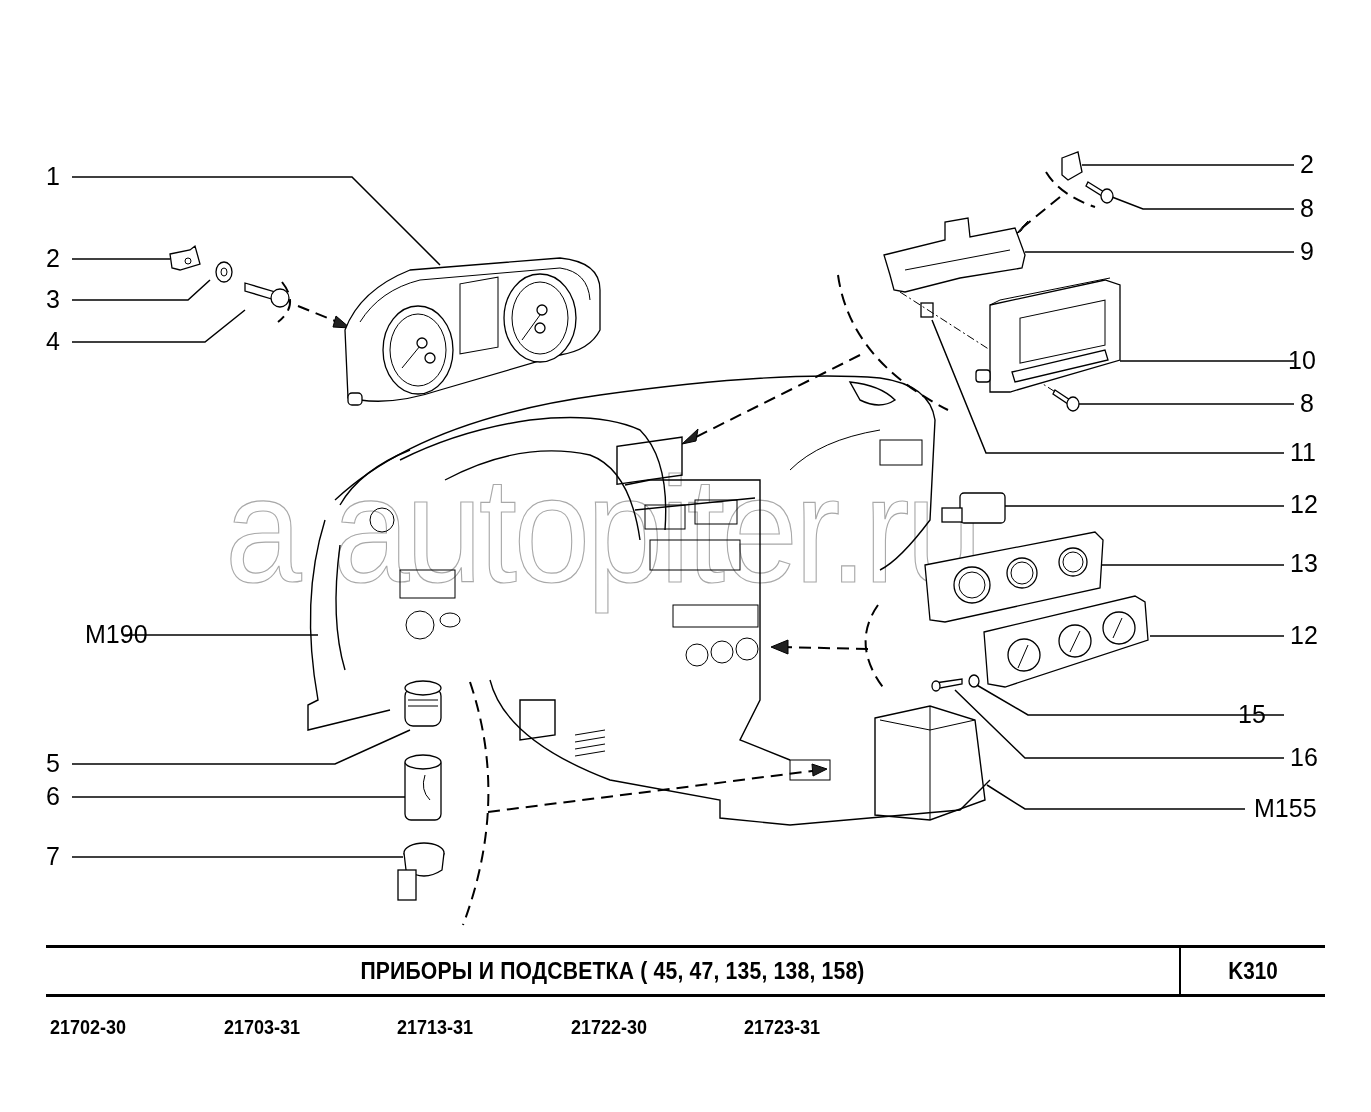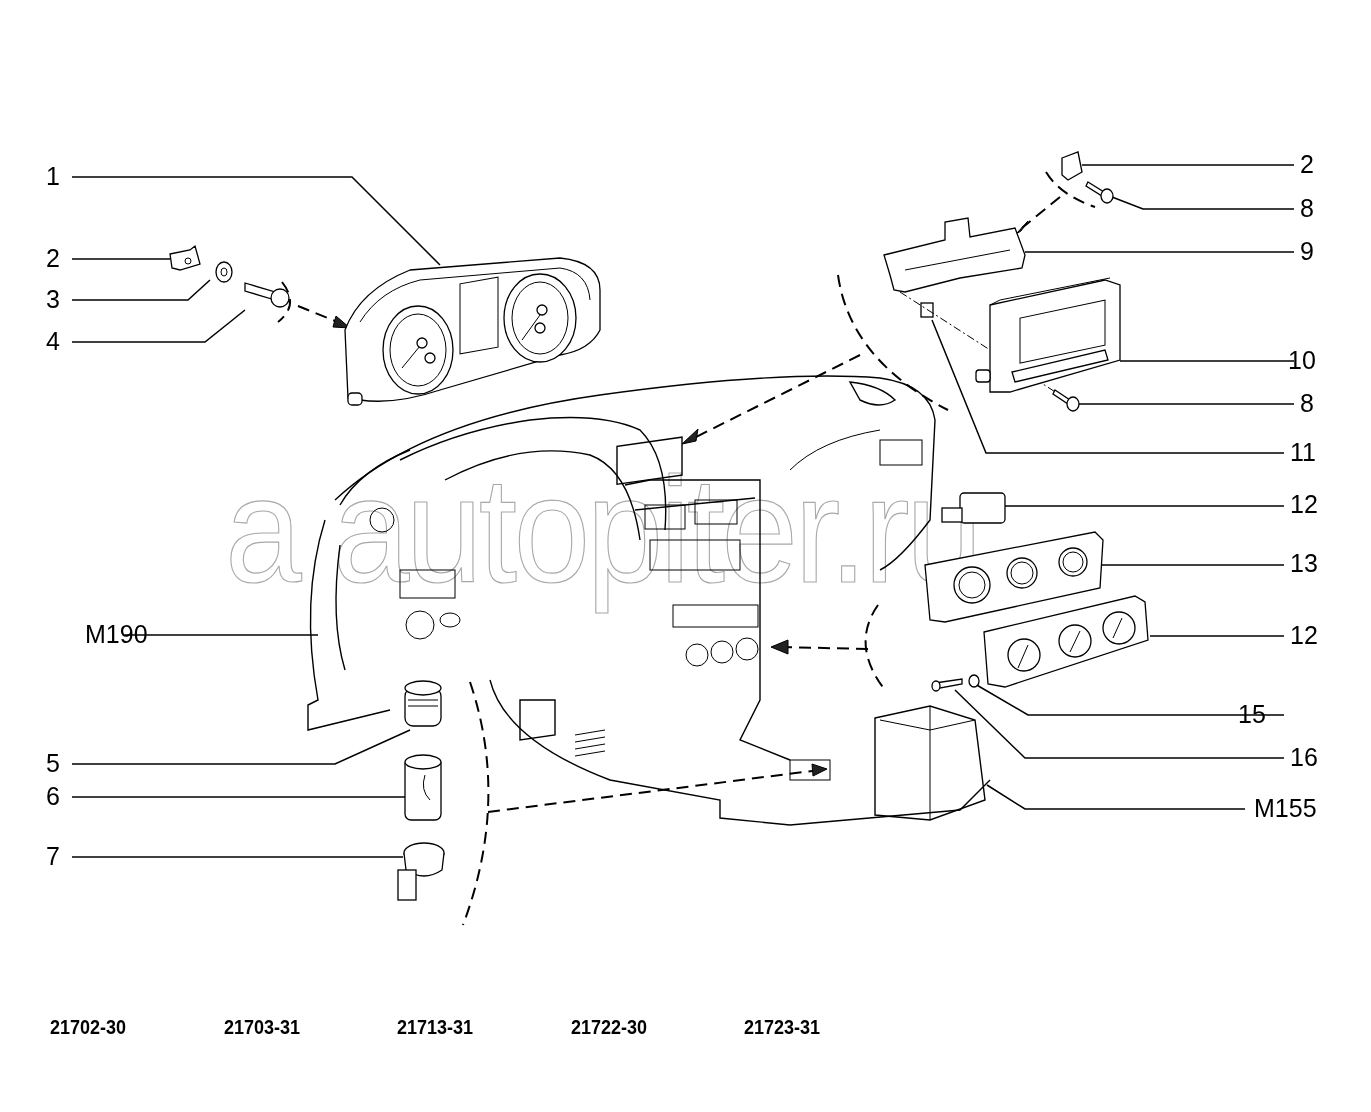--- a/index.html
+++ b/index.html
@@ -247,20 +247,25 @@
   <div class="callout" style="left:1288px;top:348px;">10</div>
   <div class="callout" style="left:1300px;top:391px;">8</div>
   <div class="callout" style="left:1290px;top:440px;">11</div>
   <div class="callout" style="left:1290px;top:492px;">12</div>
   <div class="callout" style="left:1290px;top:551px;">13</div>
   <div class="callout" style="left:1290px;top:623px;">12</div>
   <div class="callout" style="left:1238px;top:702px;">15</div>
   <div class="callout" style="left:1290px;top:745px;text-align:center;">16</div>
   <div class="callout" style="left:1254px;top:796px;">M155</div>
 
+  <div class="title-bar">
+    <div class="title-text">ПРИБОРЫ  И  ПОДСВЕТКА  ( 45, 47, 135, 138, 158)</div>
+    <div class="title-divider"></div>
+    <div class="title-code">K310</div>
+  </div>
 
   <div class="models">
     <div class="model" style="left:4px;">21702-30</div>
     <div class="model" style="left:178px;">21703-31</div>
     <div class="model" style="left:351px;">21713-31</div>
     <div class="model" style="left:525px;">21722-30</div>
     <div class="model" style="left:698px;">21723-31</div>
   </div>
 </div>
 

